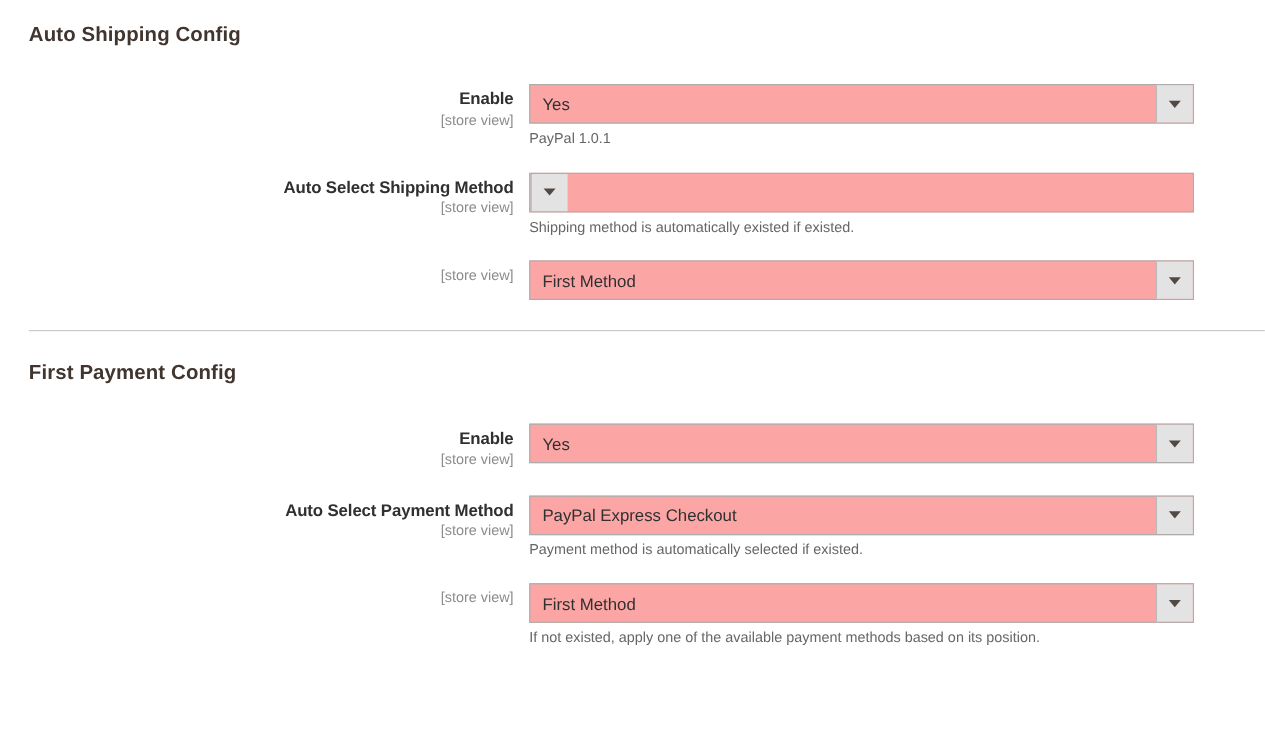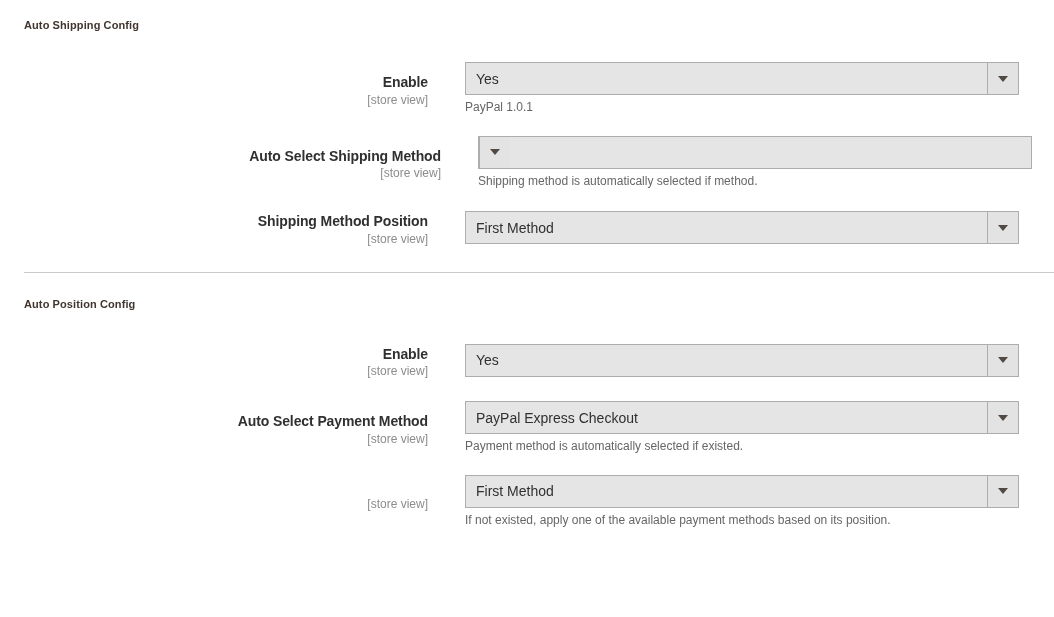--- a/index.html
+++ b/index.html
@@ -27,34 +27,33 @@
   .section { position: relative; }
 
   .section-divider {
     border: 0;
     border-top: 1px solid #cacaca;
     margin: 0 0 0 24px;
     height: 0;
   }
 
   .section-title {
-    font-size: 11px;
+    font-size: 17px;
     font-weight: 600;
     color: #41362f;
     margin: 0;
     padding: 0 0 0 24px;
     letter-spacing: 0.1px;
   }
 
   
   .field-row {
     display: flex;
-    align-items: center;
+    align-items: flex-start;
     padding-left: 24px;
-    gap: 24px;
   }
 
   .field-label {
     width: 417px;
     flex: 0 0 417px;
     text-align: right;
     padding-right: 13px;
     padding-top: 4px;
     line-height: 1.25;
   }
@@ -76,21 +75,21 @@
     flex: 0 0 auto;
     width: 554px;
   }
 
   
   .select-wrap {
     position: relative;
     width: 554px;
     height: 33px;
     border: 1px solid #adadad;
-    background: #e5e5e5;
+    background: #fca5a5;
     display: flex;
     align-items: stretch;
   }
   .select-value {
     flex: 1 1 auto;
     display: flex;
     align-items: center;
     padding-left: 10px;
     font-size: 14px;
     color: #303030;
@@ -138,55 +137,54 @@
         <div class="select-wrap">
           <div class="select-value">Yes</div>
           <div class="select-arrow-btn">
               <span class="caret"></span>
             </div>
         </div>
         <div class="field-note">PayPal 1.0.1</div>
       </div>
     </div>
 
-    <div class="field-row" style="margin-top:20px;margin-left:13px;">
+    <div class="field-row" style="margin-top:20px;">
       <div class="field-label">
         <span class="label-text">Auto Select Shipping Method</span>
         <span class="scope-text">[store view]</span>
       </div>
       <div class="field-control">
         <div class="select-wrap">
           <div class="select-arrow-btn">
               <span class="caret"></span>
             </div>
         </div>
-        <div class="field-note">Shipping method is automatically selected if method.</div>
+        <div class="field-note">Shipping method is automatically existed if existed.</div>
       </div>
     </div>
 
     <div class="field-row" style="margin-top:20px;">
       <div class="field-label">
-        <span class="label-text">Shipping Method Position</span>
         <span class="scope-text">[store view]</span>
       </div>
       <div class="field-control">
         <div class="select-wrap">
           <div class="select-value">First Method</div>
           <div class="select-arrow-btn">
               <span class="caret"></span>
             </div>
         </div>
       </div>
     </div>
   </div>
 
   <hr class="section-divider" style="margin-top:25px;">
 
   <div class="section" style="padding-top:25px;">
-    <h2 class="section-title">Auto Position Config</h2>
+    <h2 class="section-title">First Payment Config</h2>
 
     <div class="field-row" style="margin-top:32px;">
       <div class="field-label">
         <span class="label-text">Enable</span>
         <span class="scope-text">[store view]</span>
       </div>
       <div class="field-control">
         <div class="select-wrap">
           <div class="select-value">Yes</div>
           <div class="select-arrow-btn">

